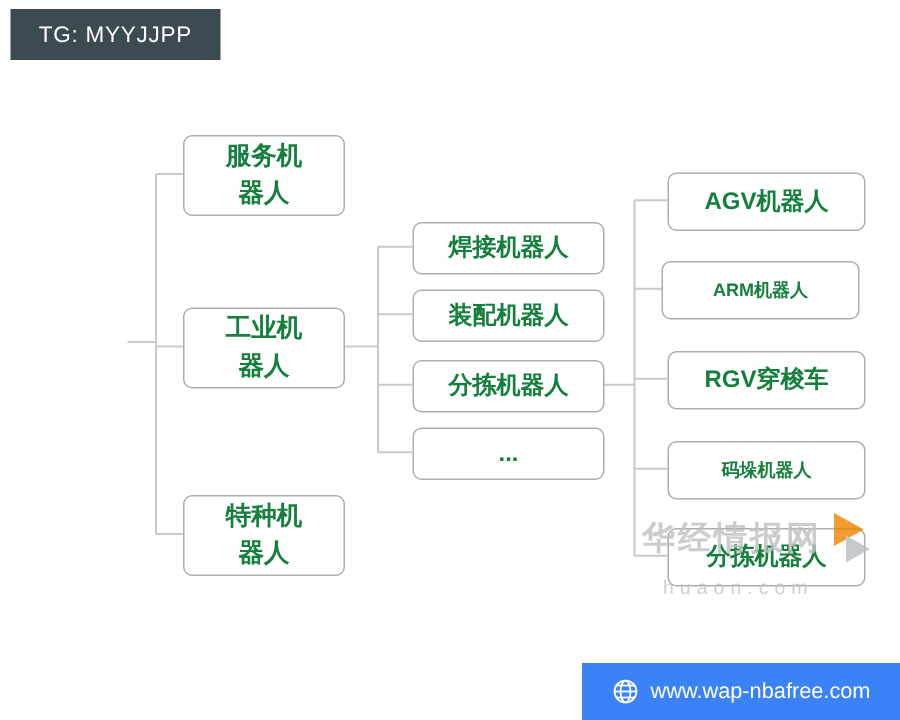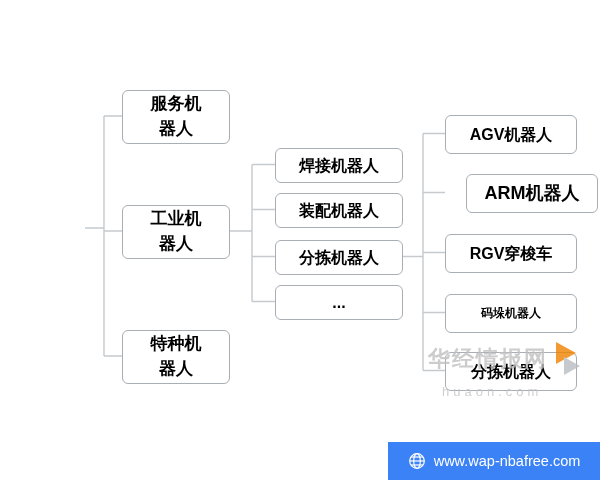--- a/index.html
+++ b/index.html
@@ -5,35 +5,35 @@
   html,body{margin:0;padding:0;background:#fff;}
   .canvas{
     position:relative;width:600px;height:480px;background:#ffffff;overflow:hidden;
     font-family:"Liberation Sans",sans-serif;
   }
   .connectors{position:absolute;left:0;top:0;z-index:0;}
   .node{
     position:absolute;z-index:1;background:#fff;
     border:1.5px solid #a9aeb4;border-radius:6px;
     display:flex;align-items:center;justify-content:center;
-    text-align:center;color:#000000;font-weight:600;
+    text-align:center;color:#15803d;font-weight:600;
   }
   .node .txt{display:inline-block;word-break:break-all;line-height:1.45;}
   .n-r {left:30px; top:155px;width:55px; height:145px;font-size:19px;}
   .n-r .txt{width:1.15em;line-height:1.55;}
   .n-a0{left:122px;top:90px; width:106px;height:52px;font-size:17px;}
   .n-a1{left:122px;top:205px;width:106px;height:52px;font-size:17px;}
   .n-a2{left:122px;top:330px;width:106px;height:52px;font-size:17px;}
   .n-a0 .txt,.n-a1 .txt,.n-a2 .txt{width:3.4em;}
   .n-b0{left:275px;top:148px;width:126px;height:33px;font-size:16px;}
   .n-b1{left:275px;top:193px;width:126px;height:33px;font-size:16px;}
   .n-b2{left:275px;top:240px;width:126px;height:33px;font-size:16px;}
   .n-b3{left:275px;top:285px;width:126px;height:33px;font-size:16px;}
   .n-c0{left:445px;top:115px;width:130px;height:37px;font-size:16px;}
-  .n-c1{left:466px;top:174px;width:130px;height:37px;font-size:18px;}
+  .n-c1{left:441px;top:174px;width:130px;height:37px;font-size:12px;}
   .n-c2{left:445px;top:234px;width:130px;height:37px;font-size:16px;}
   .n-c3{left:445px;top:294px;width:130px;height:37px;font-size:12px;}
   .n-c4{left:445px;top:352px;width:130px;height:37px;font-size:16px;}
   .lvl34 .txt{white-space:nowrap;}
   .badge{
     position:absolute;left:7px;top:6px;width:140px;height:34px;z-index:4;
     background:#3c4a52;color:#ffffff;display:flex;align-items:center;justify-content:center;
     font-size:15px;letter-spacing:.5px;
   }
   .footer-bar{
@@ -58,20 +58,23 @@
 <div class="canvas">
 
   <svg class="connectors" width="600" height="480" viewBox="0 0 600 480">
     <g fill="none" stroke="#c6cacd" stroke-width="1.4">
       <path d="M85,228 H104 M104,116 V356 M104,116 H122 M104,231 H122 M104,356 H122"></path>
       <path d="M228,231 H252 M252,164.5 V301.5 M252,164.5 H275 M252,209.5 H275 M252,256.5 H275 M252,301.5 H275"></path>
       <path d="M400,256.5 H423 M423,133.5 V370.5 M423,133.5 H445 M423,192.5 H445 M423,252.5 H445 M423,312.5 H445 M423,370.5 H445"></path>
     </g>
   </svg>
 
+  <div class="badge">
+    <span>TG: MYYJJPP</span>
+  </div>
 
 
   <div class="node n-a0">
     <span class="txt">服务机器人</span>
   </div>
   <div class="node n-a1">
     <span class="txt">工业机器人</span>
   </div>
   <div class="node n-a2">
     <span class="txt">特种机器人</span>

